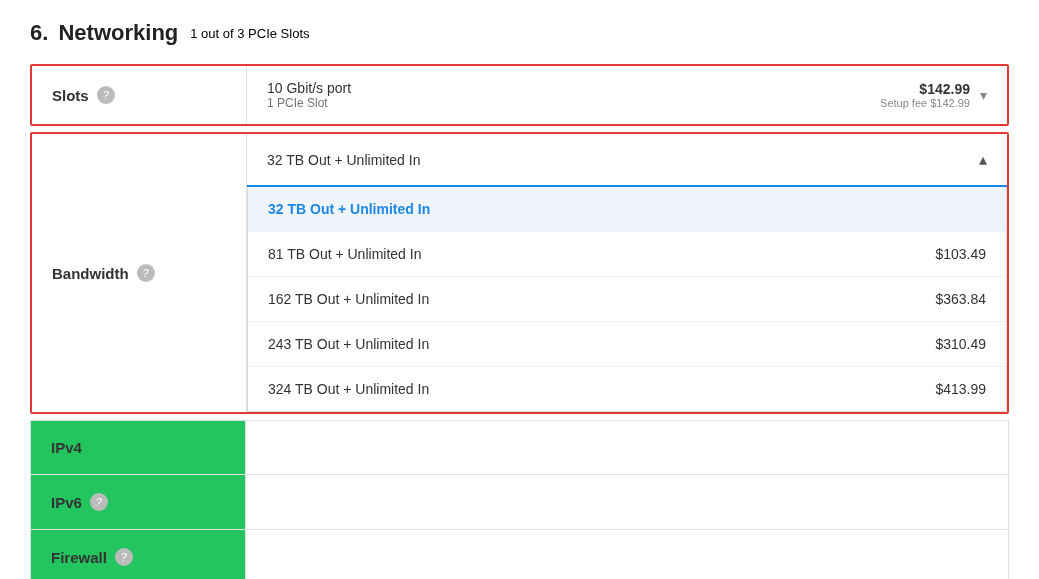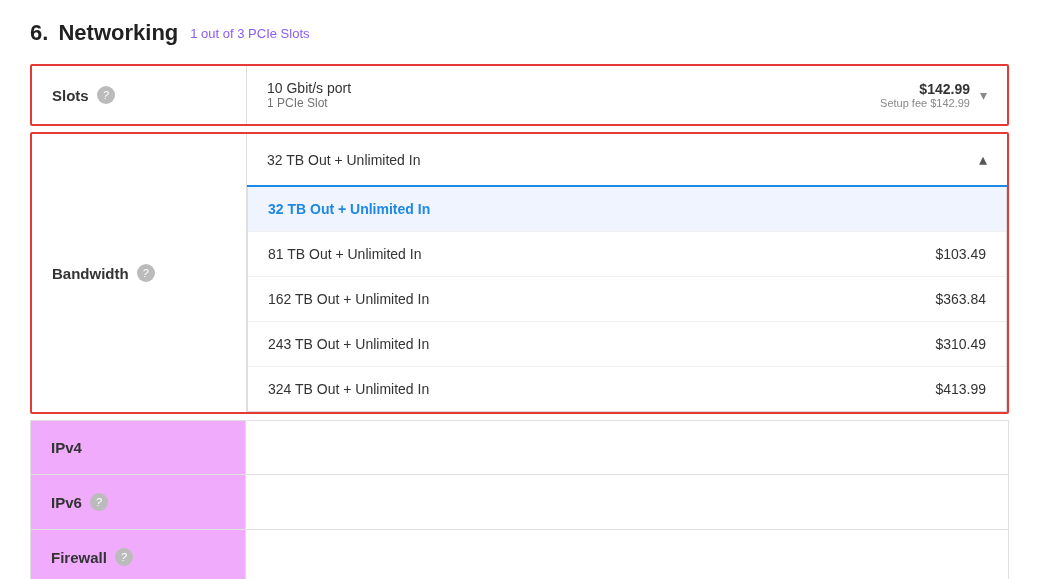--- a/index.html
+++ b/index.html
@@ -22,21 +22,21 @@
       gap: 12px;
       margin-bottom: 18px;
     }
     .section-title {
       font-size: 22px;
       font-weight: bold;
       color: #222;
     }
     .section-subtitle {
       font-size: 13px;
-      color: #8b5cf6;
+      color: #000000;
     }
     .row-label {
       width: 215px;
       min-width: 215px;
       padding: 18px 20px;
       display: flex;
       align-items: center;
       gap: 8px;
       font-weight: bold;
       font-size: 15px;
@@ -200,21 +200,21 @@
     }
     .simple-label {
       width: 215px;
       min-width: 215px;
       padding: 18px 20px;
       display: flex;
       align-items: center;
       gap: 8px;
       font-weight: bold;
       font-size: 15px;
-      background: #f0abfc;
+      background: #22c55e;
       border-right: 1px solid #e0e0e0;
     }
     .simple-content {
       flex: 1;
       padding: 14px 20px;
     }
   </style>
 </head>
 <body>
 

